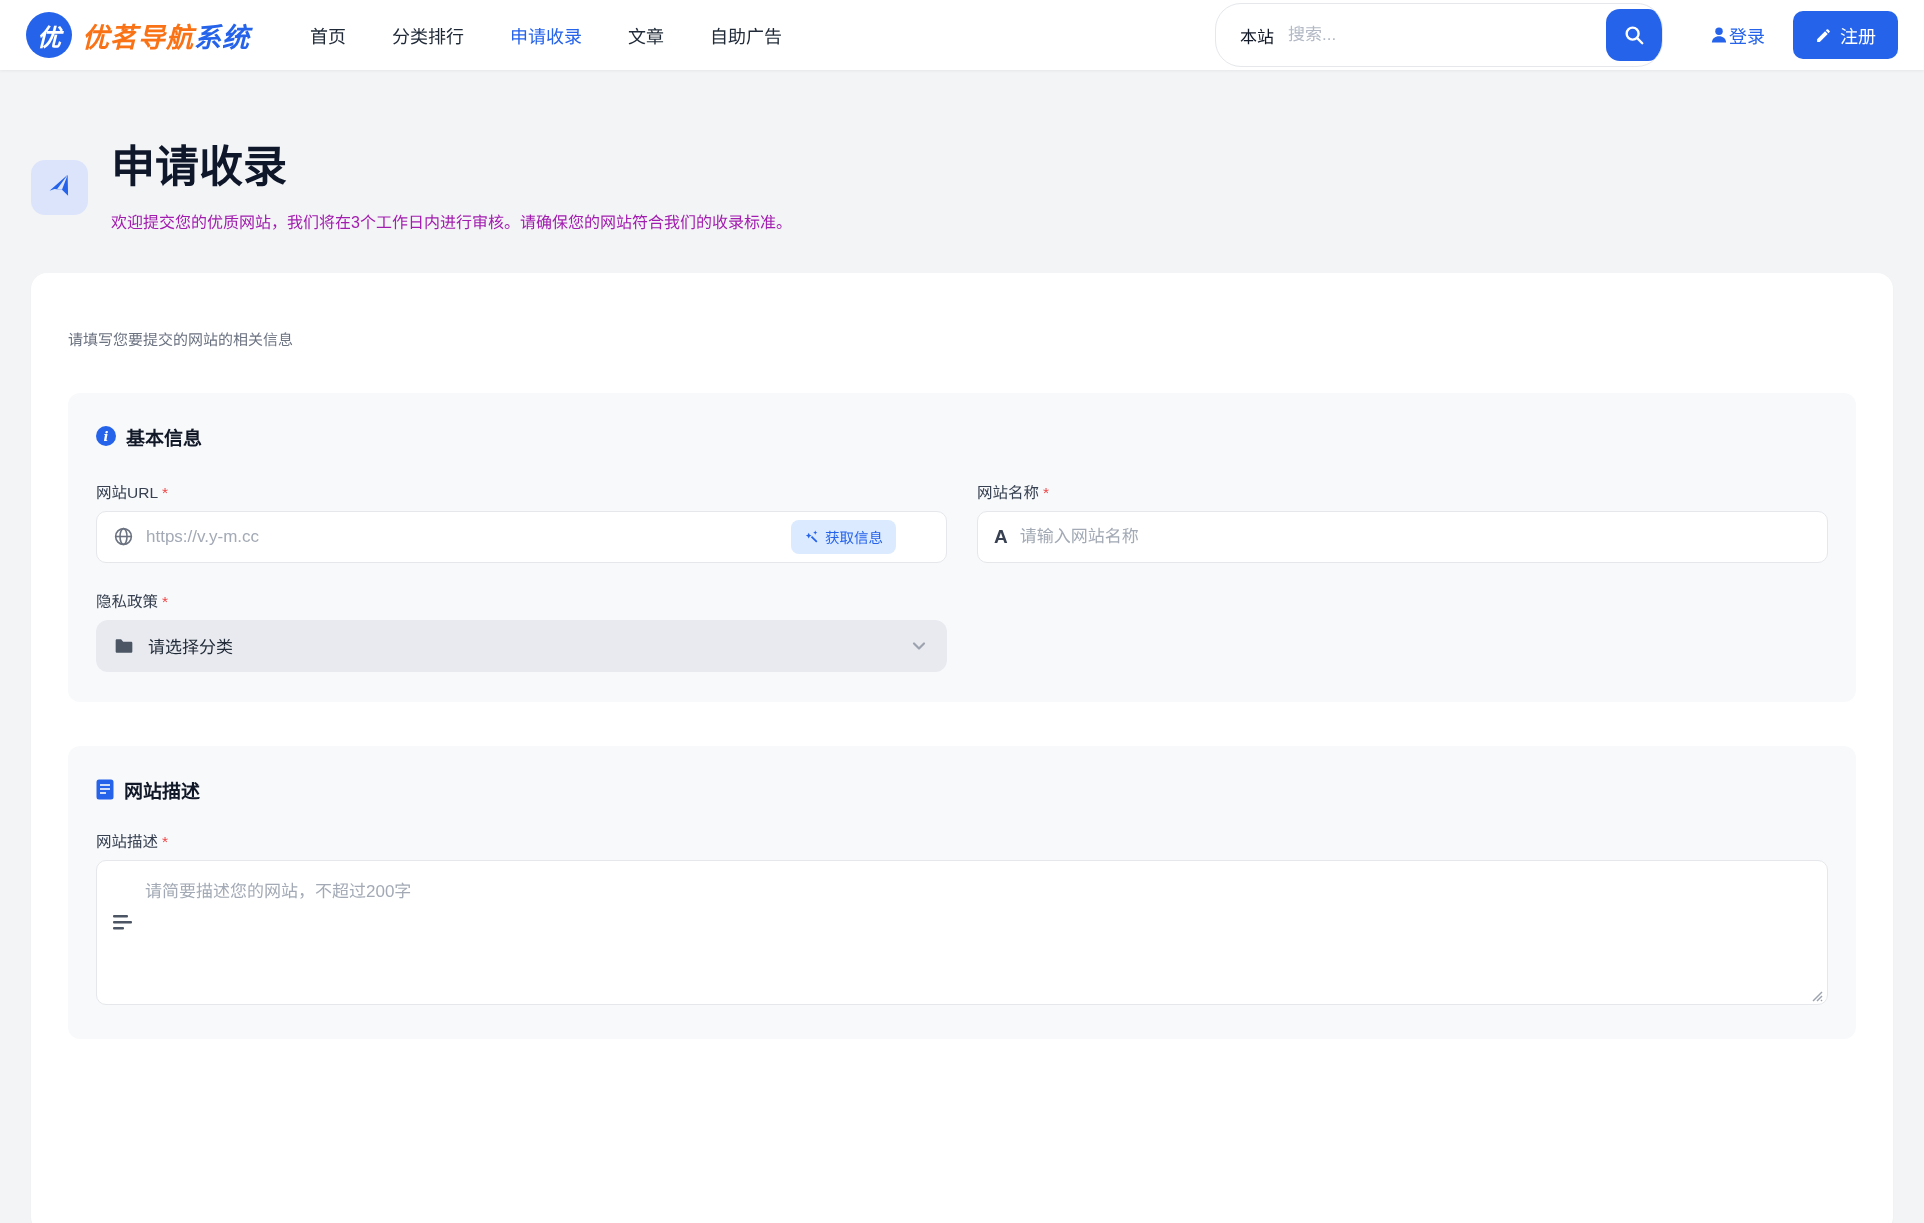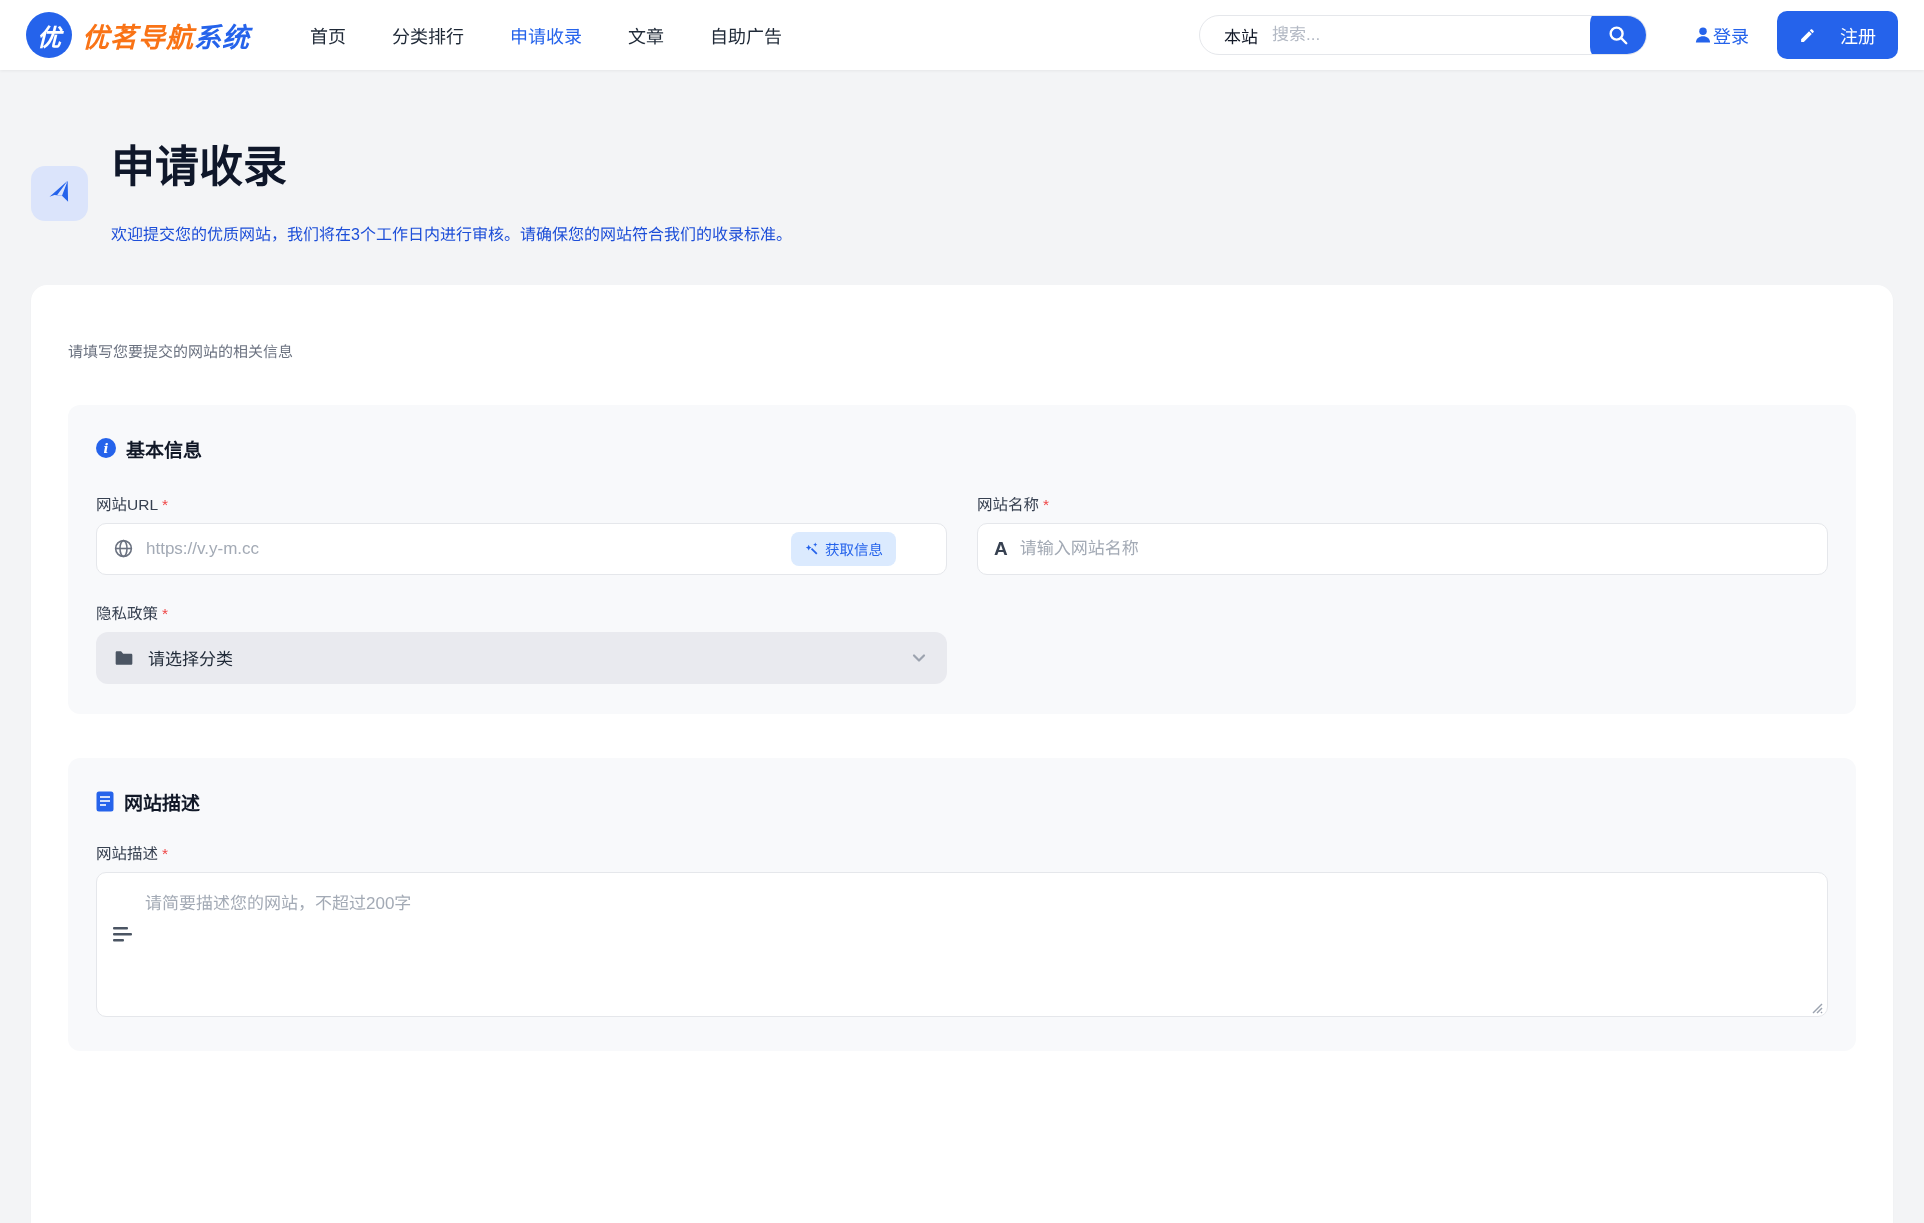--- a/index.html
+++ b/index.html
@@ -24,51 +24,51 @@
   .logo-name .p1 { color:#f97316; }
   .logo-name .p2 { color:#2563eb; }
 
   .nav-links { display:flex; align-items:center; gap:46px; margin-left:60px; list-style:none; }
   .nav-links li { font-size:18px; color:#1f2937; cursor:pointer; }
   .nav-links li.active { color:#2563eb; }
 
   .nav-right { margin-left:auto; display:flex; align-items:center; }
 
   .search-pill {
-    width:448px; height:40px; background:#fff; border:1px solid #e5e7eb;
+    width:448px; height:64px; background:#fff; border:1px solid #e5e7eb;
     border-radius:26px; display:flex; align-items:center; overflow:hidden;
   }
   .search-scope { font-size:17px; color:#111827; padding:0 14px 0 24px; cursor:pointer; white-space:nowrap; }
   .search-input {
     flex:1; border:none; outline:none; font-size:17px; color:#374151;
     background:transparent; min-width:0;
   }
   .search-input::placeholder { color:#b3b9c4; }
   .search-btn {
     width:56px; height:52px; background:#2563eb; border:none; cursor:pointer;
     border-radius:14px; display:flex; align-items:center; justify-content:center; flex:none;
   }
 
   .login-link {
     display:flex; align-items:center; gap:0; color:#2563eb; font-size:18px;
     margin:0 28px 0 46px; cursor:pointer;
   }
   .register-btn {
     height:48px; padding:0 22px; background:#2563eb; color:#fff; border:none;
-    border-radius:10px; font-size:18px; display:flex; align-items:center; gap:24px; cursor:pointer;
+    border-radius:10px; font-size:18px; display:flex; align-items:center; gap:8px; cursor:pointer;
   }
 
   
   .page-header { display:flex; align-items:center; gap:23px; margin:72px 31px 0 31px; }
   .ph-icon {
     width:57px; height:55px; border-radius:14px; background:#dbe4fb;
     display:flex; align-items:center; justify-content:center; flex:none;
   }
   .ph-title { font-size:44px; font-weight:800; color:#0f172a; line-height:1.15; }
-  .ph-sub { font-size:16px; color:#1d4ed8; margin-top:28px; }
+  .ph-sub { font-size:16px; color:#a21caf; margin-top:16px; }
 
   
   .card {
     margin:40px 31px 0 31px; background:#fff; border-radius:16px;
     padding:46px 37px 60px 37px; min-height:960px;
     box-shadow:0 1px 2px rgba(0,0,0,.04);
   }
   .card-title { font-size:25px; font-weight:800; color:#0f172a; }
   .card-sub { font-size:15px; color:#6b7280; margin-top:9px; }
 

